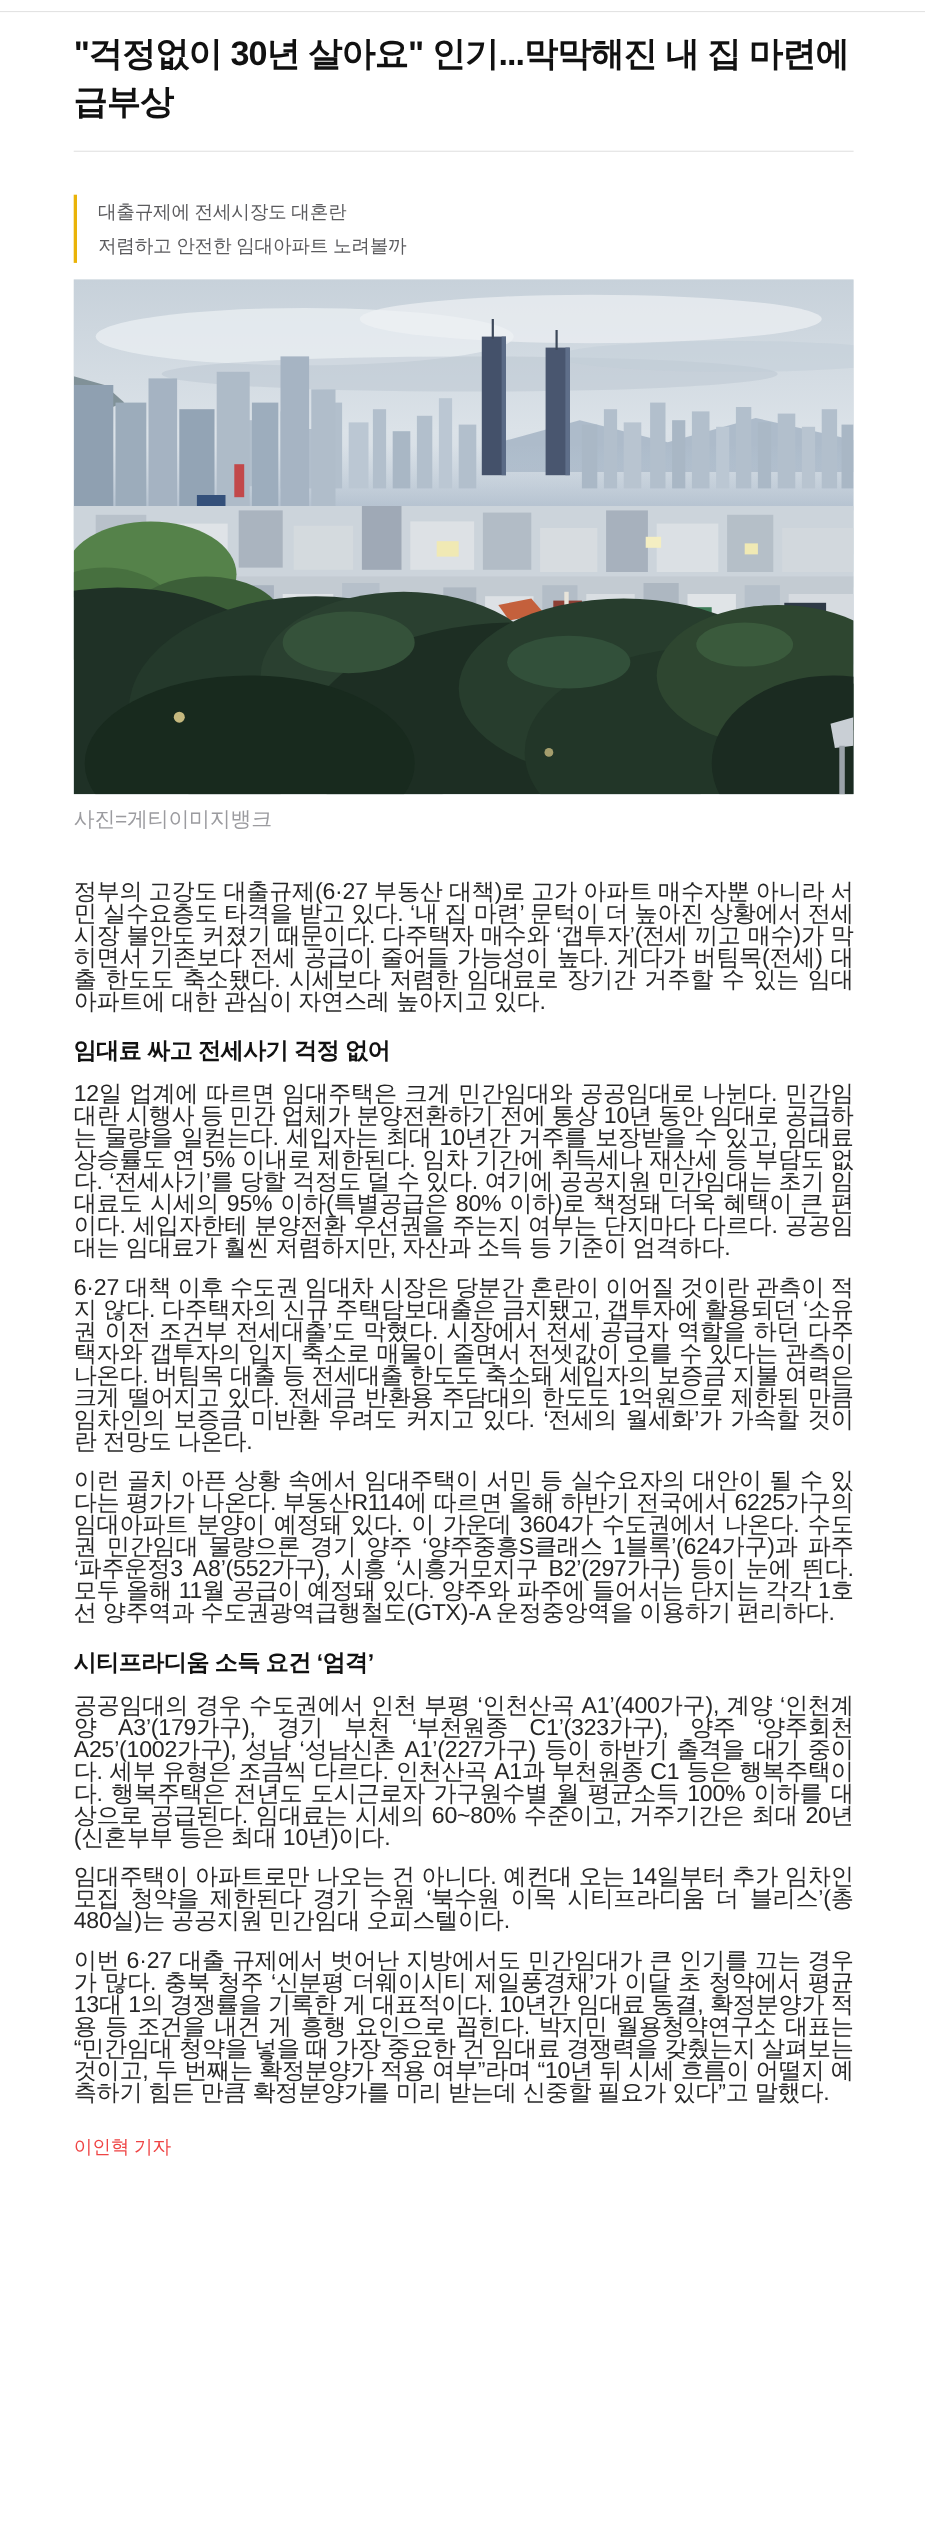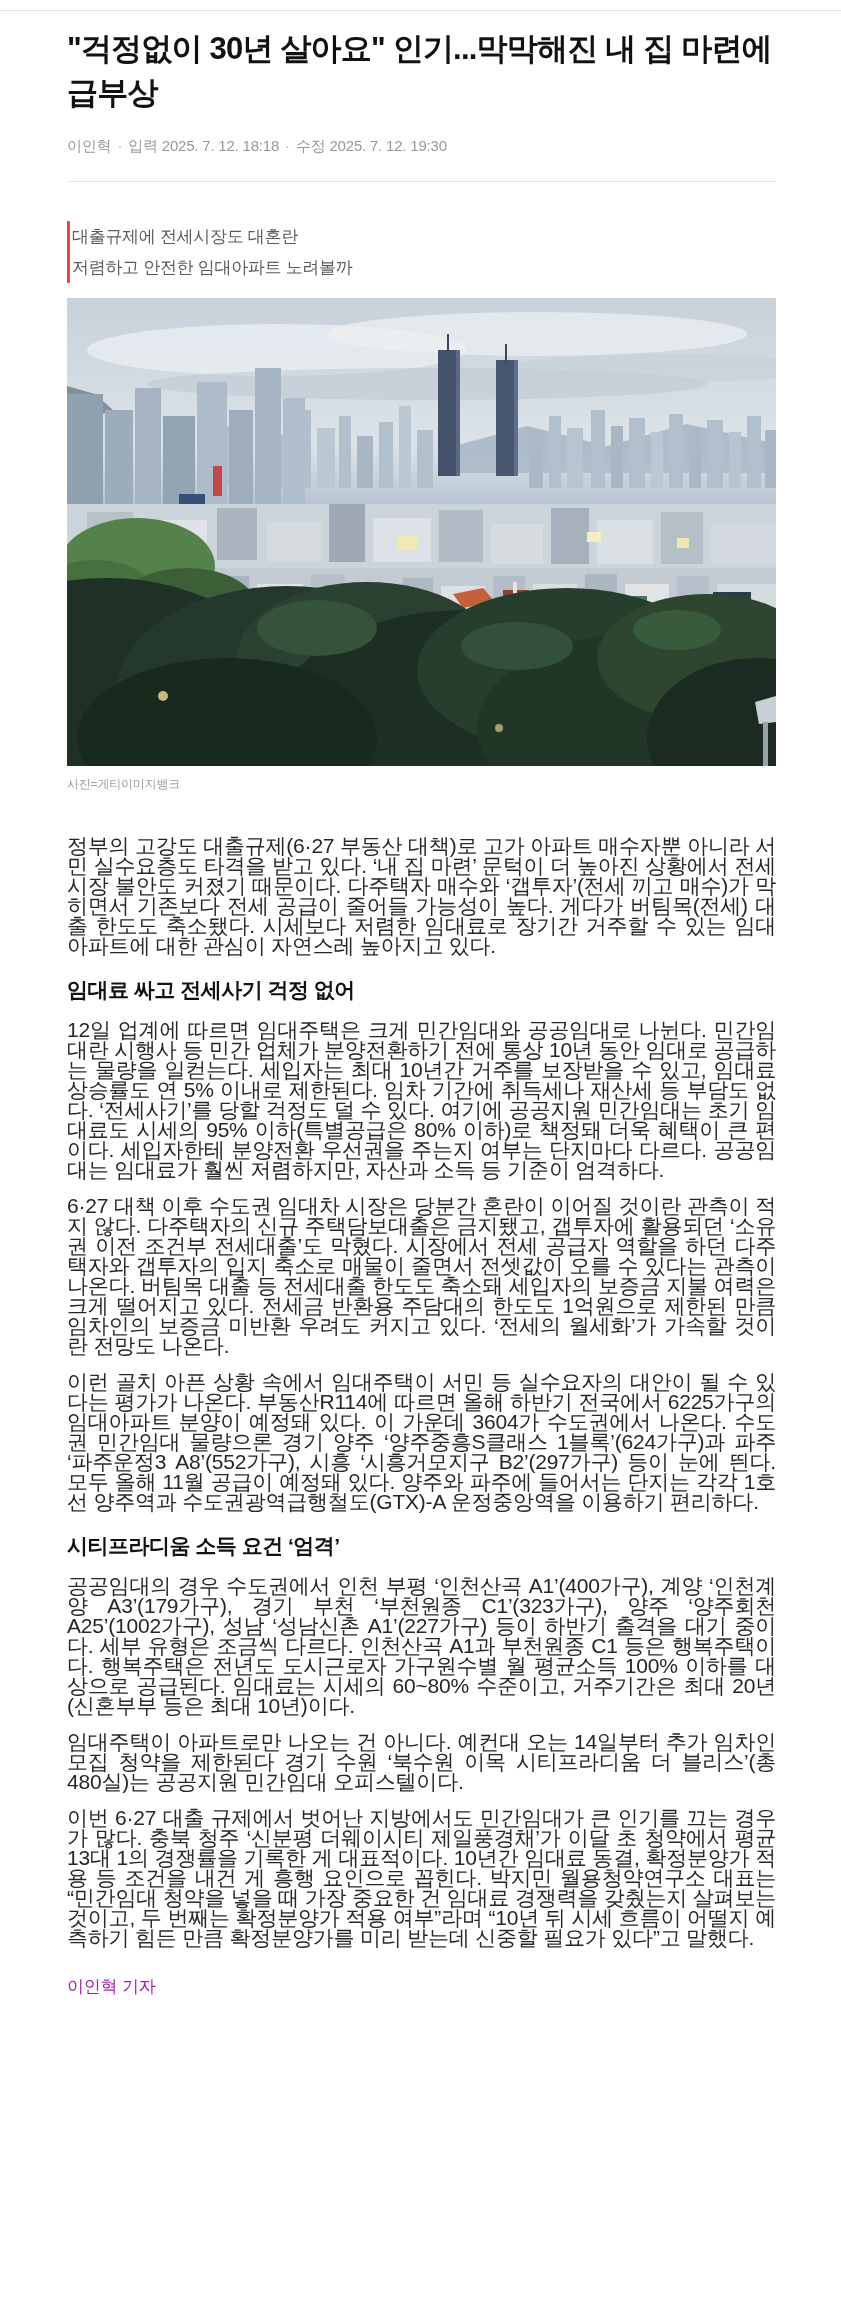--- a/index.html
+++ b/index.html
@@ -39,39 +39,39 @@
     margin-bottom: 25px;
     letter-spacing: -0.2px;
   }
   .byline .sep { margin: 0 6px; color: #b5b5b8; }
   .divider {
     height: 1px;
     background: #e2e2e2;
     margin-bottom: 39px;
   }
   .lede-quote {
-    border-left: 3px solid #ef4444;
-    padding-left: 2px;
+    border-left: 3px solid #eab308;
+    padding-left: 19px;
     margin: 0 0 15px 0;
     font-size: 17px;
     line-height: 31px;
     color: #5b5b5e;
     letter-spacing: -0.3px;
   }
   .figure { margin: 0; }
   .photo-frame {
     width: 709px;
     height: 468px;
     display: block;
     overflow: hidden;
     background: #ccd6de;
   }
   .photo-frame svg { display: block; }
   .caption {
-    font-size: 12px;
+    font-size: 19px;
     color: #9b9b9f;
     margin: 10px 0 43px 0;
     letter-spacing: -0.2px;
   }
   .para {
     font-size: 21px;
     line-height: 20px;
     color: #262626;
     margin: 0 0 16px 0;
     text-align: justify;
@@ -80,37 +80,34 @@
   }
   .subhead {
     font-size: 21px;
     font-weight: 700;
     color: #111111;
     margin: 20px 0 16px 0;
     letter-spacing: -0.5px;
   }
   .reporter {
     font-size: 17px;
-    color: #a21caf;
+    color: #ef4444;
     margin-top: 27px;
     letter-spacing: -0.2px;
   }
 </style>
 </head>
 <body>
 
 <div class="top-rule"></div>
 
 <div class="container">
 
   <h1 class="title">"걱정없이 30년 살아요" 인기...막막해진 내 집 마련에 급부상</h1>
 
-  <div class="byline">
-    <span>이인혁</span><span class="sep">·</span><span>입력 2025. 7. 12. 18:18</span><span class="sep">·</span><span>수정 2025. 7. 12. 19:30</span>
-  </div>
 
   <div class="divider"></div>
 
   <div class="lede-quote">
     <div>대출규제에 전세시장도 대혼란</div>
     <div>저렴하고 안전한 임대아파트 노려볼까</div>
   </div>
 
   <figure class="figure">
     <div class="photo-frame">

